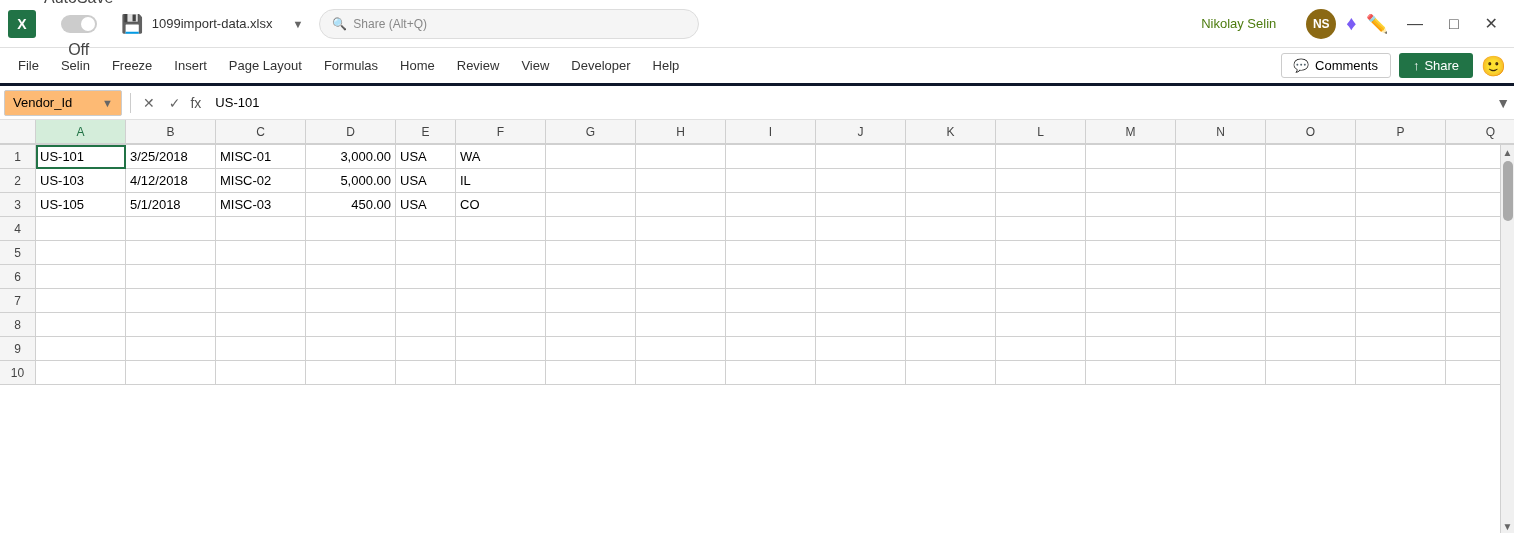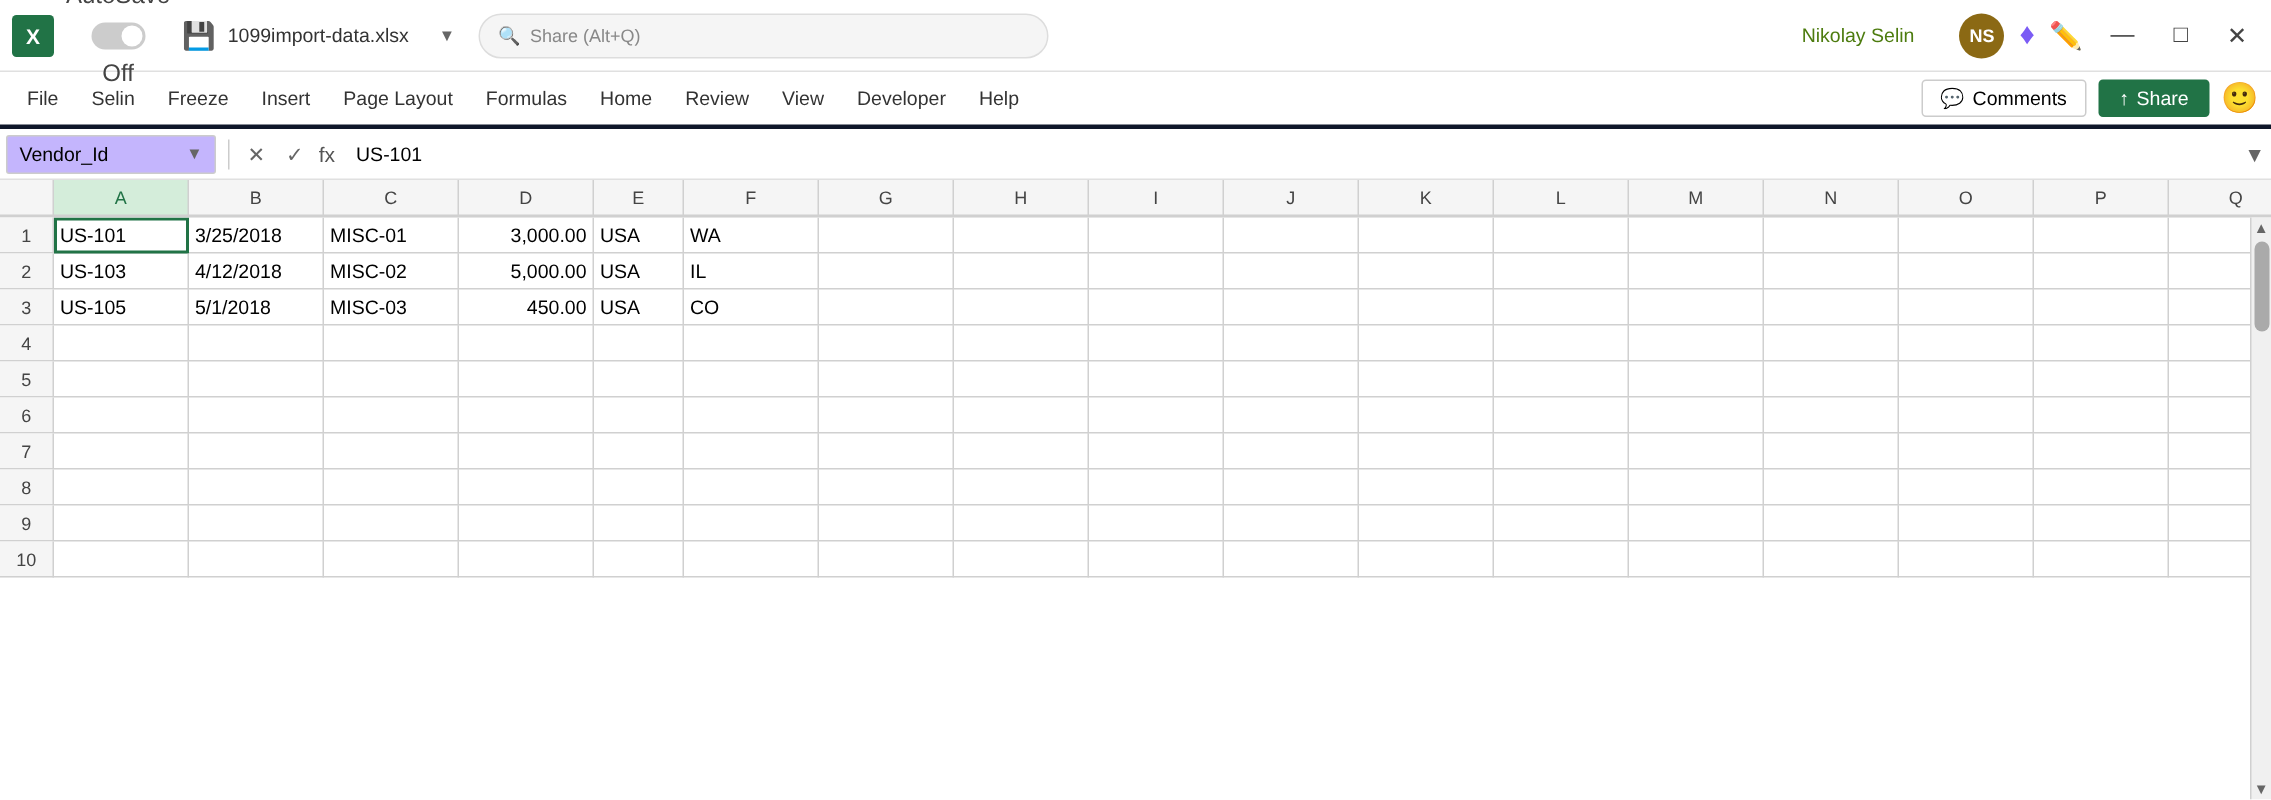--- a/index.html
+++ b/index.html
@@ -62,23 +62,23 @@
       font-size: 13px; cursor: pointer; background: #217346; color: #fff;
     }
     .emoji-btn { font-size: 20px; cursor: pointer; background: none; border: none; }
 
     
     .formula-bar {
       display: flex; align-items: center; height: 34px;
       border-bottom: 1px solid #e0e0e0; padding: 0 4px; gap: 4px;
     }
     .cell-ref-box {
-      width: 140px; height: 26px; border: 1px solid #ccc; border-radius: 2px;
+      width: 118px; height: 26px; border: 1px solid #ccc; border-radius: 2px;
       display: flex; align-items: center; padding: 0 8px; font-size: 13px;
-      background: #c4b5fd; flex-shrink: 0;
+      background: #fdba74; flex-shrink: 0;
     }
     .cell-ref-arrow { font-size: 11px; color: #666; margin-left: auto; cursor: pointer; }
     .formula-bar-sep { width: 1px; height: 20px; background: #ccc; margin: 0 4px; }
     .formula-icons { display: flex; align-items: center; gap: 6px; color: #666; font-size: 14px; }
     .formula-icon { cursor: pointer; padding: 2px 4px; }
     .fx-label { color: #555; font-size: 14px; margin-right: 4px; }
     .formula-input { flex: 1; height: 26px; border: none; outline: none; font-size: 13px; padding: 0 6px; }
     .formula-expand { font-size: 14px; color: #666; cursor: pointer; margin-left: auto; }
     .corner-cell {
       width: 36px; height: 24px; background: #f5f5f5;

